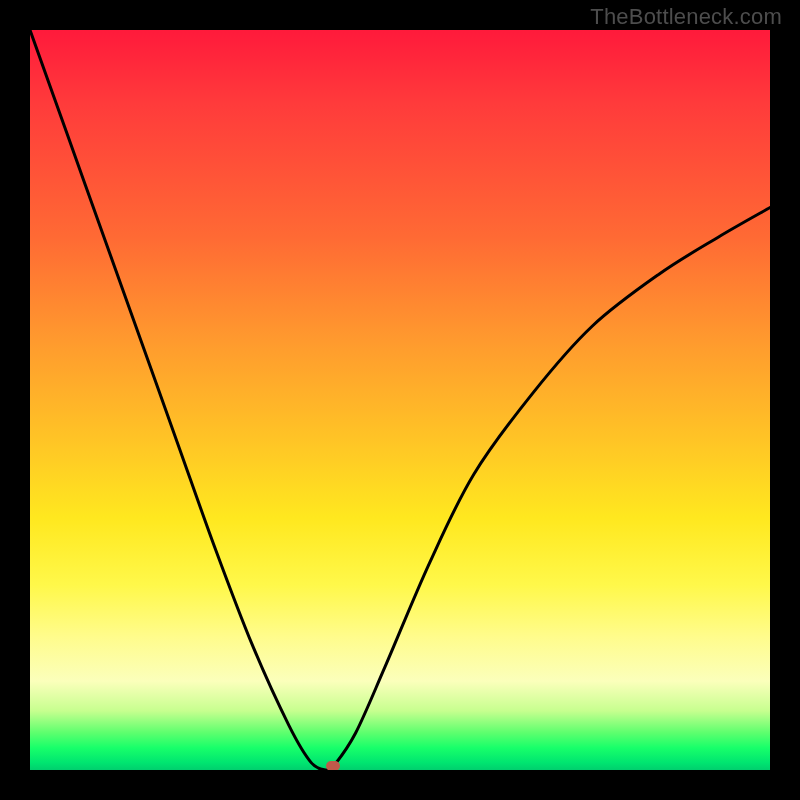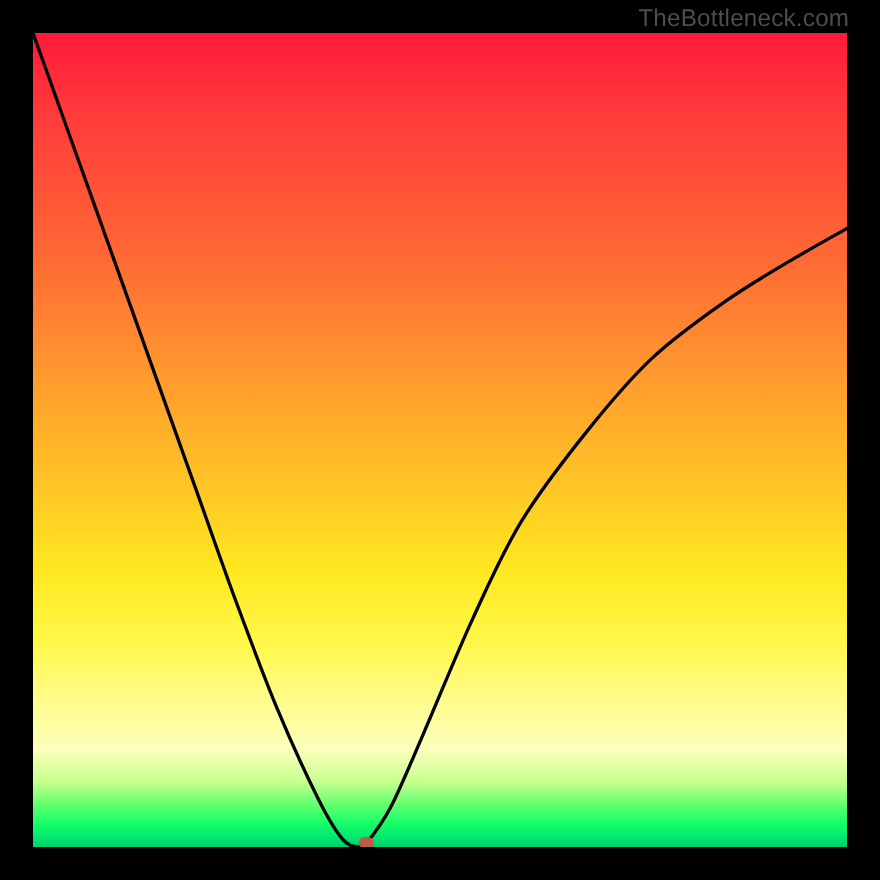--- a/index.html
+++ b/index.html
@@ -13,21 +13,21 @@
   }
   .frame {
     position: relative;
     width: 800px;
     height: 800px;
     background: #000;
   }
   .attribution {
     position: absolute;
     top: 4px;
-    right: 28px;
+    right: 18px;
     color: #4d4d4d;
     font-size: 22px;
     letter-spacing: 0.2px;
     z-index: 5;
   }
   .plot-area {
     position: absolute;
     left: 30px;
     top: 30px;
     width: 740px;

